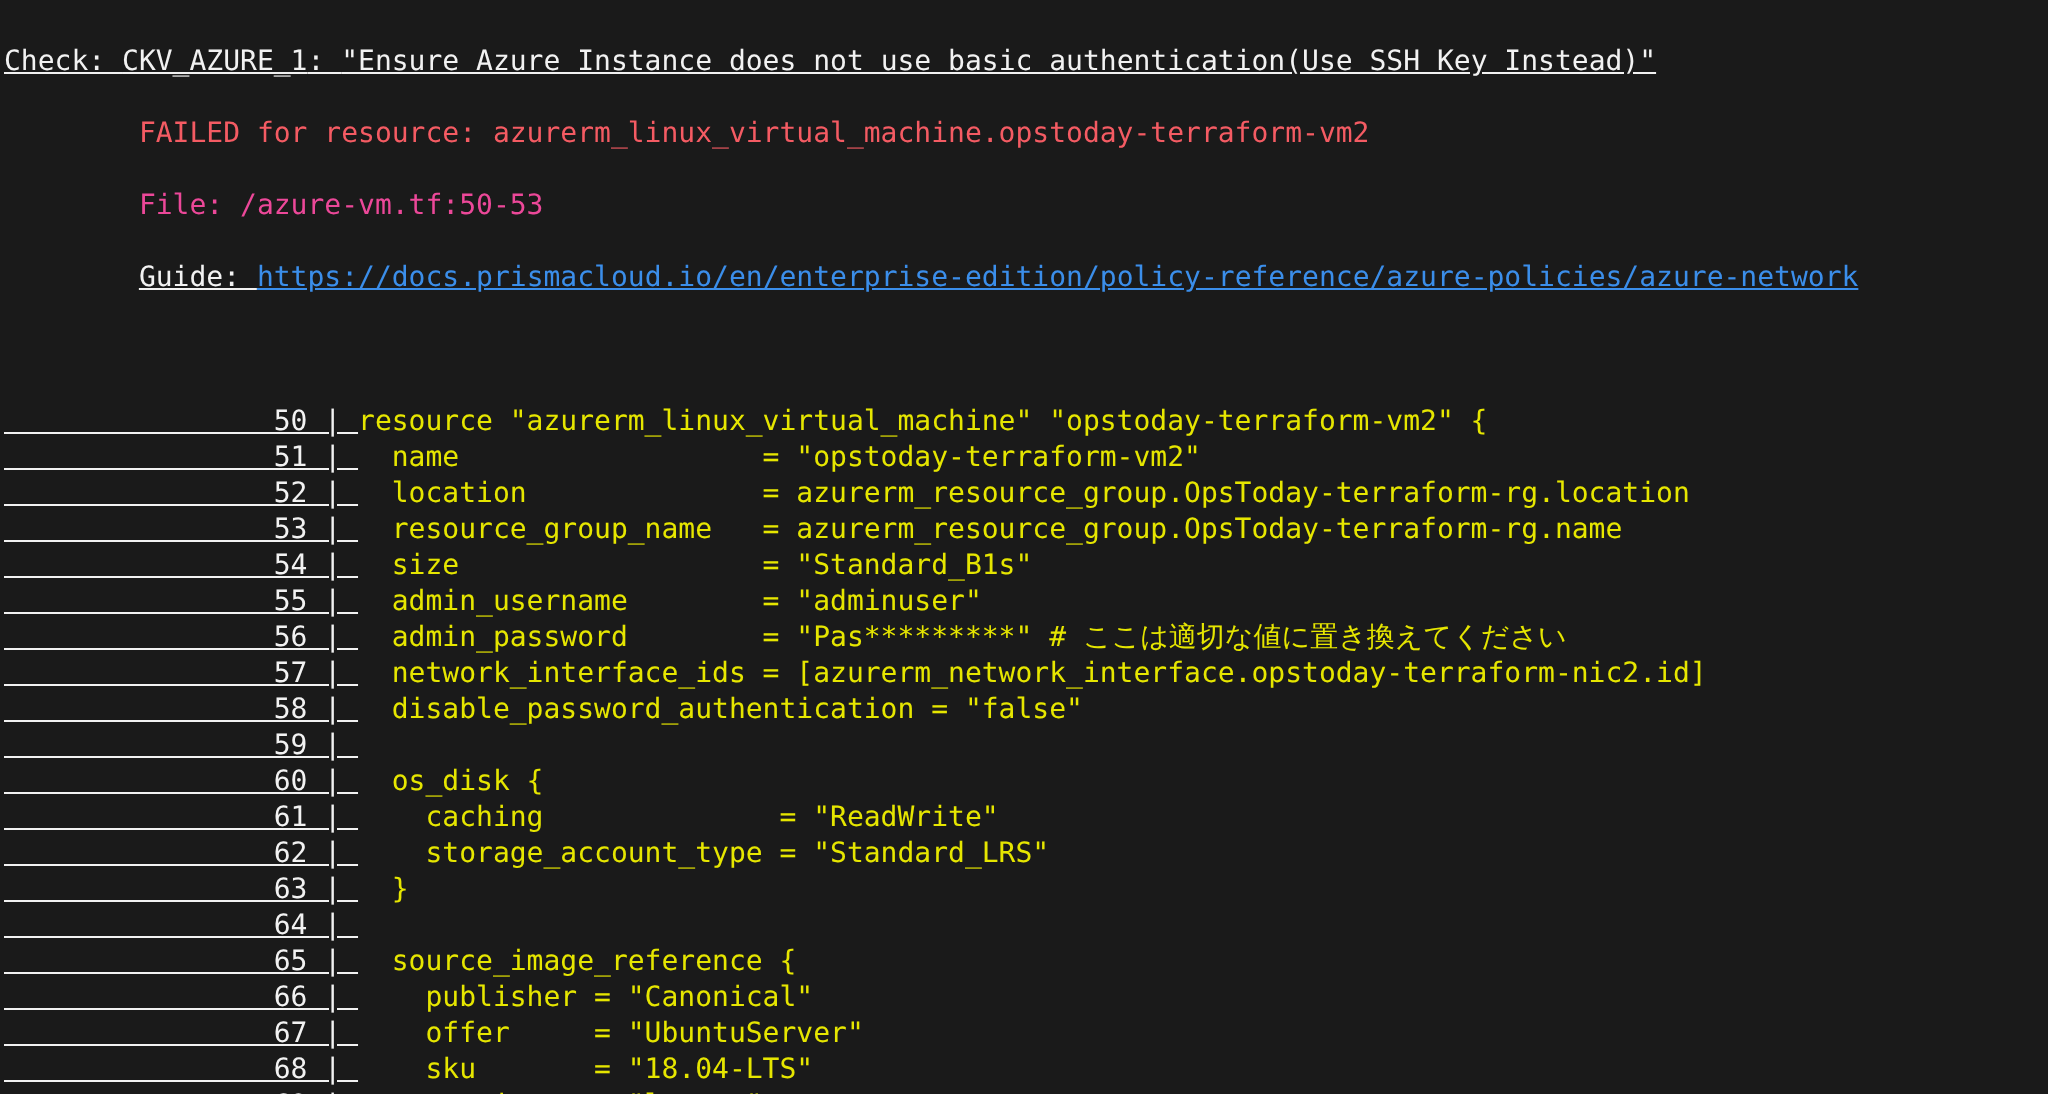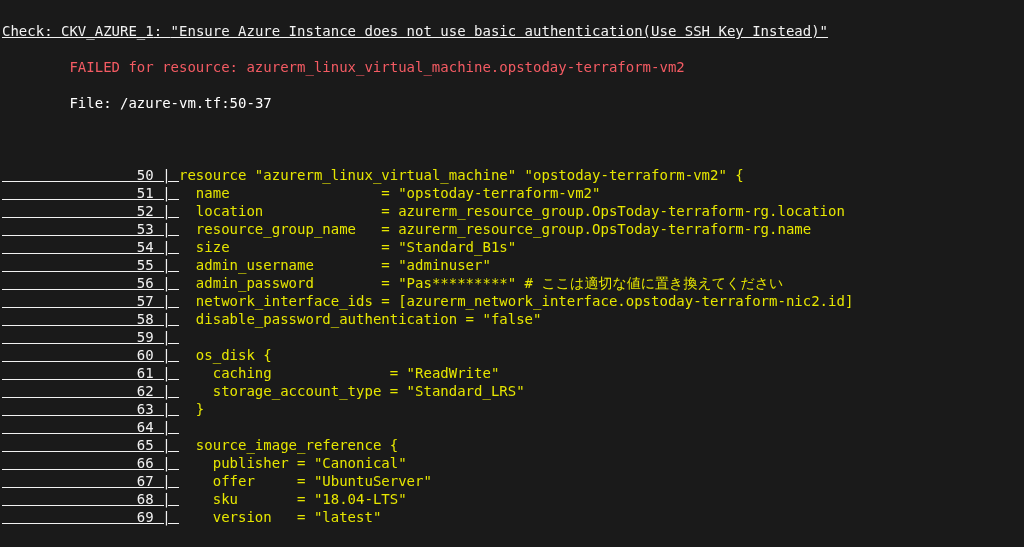--- a/index.html
+++ b/index.html
@@ -13,27 +13,28 @@
     line-height: 18px;
     color: #e8e8e8;
     overflow: hidden;
   }
   .terminal {
     padding: 4px 2px 2px 2px;
     white-space: pre;
   }
   .white   { color: #f2f2f2; text-decoration: underline; }
   .red     { color: #f45b63; margin-top: 28px; }
-  .teal    { color: #ffffff; }
+  .teal    { color: #ec4899; }
   .yellow  { color: #e6e600; }
   .link    { color: #3b8eea; text-decoration: underline; }
 </style>
 </head>
 <body>
 
 <div class="terminal">
 <div><span class="white">Check: </span><span class="white">CKV_AZURE_1</span><span class="white">: </span><span class="white">"Ensure Azure Instance does not use basic authentication(Use SSH Key Instead)"</span></div>
 <div>        <span class="red">FAILED for resource: azurerm_linux_virtual_machine.opstoday-terraform-vm2</span></div>
-<div>        <span class="teal">File: </span><span class="teal">/azure-vm.tf:50-37</span></div>
+<div>        <span class="teal">File: </span><span class="teal">/azure-vm.tf:50-53</span></div>
+<div>        <span class="white">Guide: </span><span class="link">https://docs.prismacloud.io/en/enterprise-edition/policy-reference/azure-policies/azure-network</span></div>
 <div> </div>
 <div id="code-block"><div><span class="white">                50 | </span><span class="yellow">resource "azurerm_linux_virtual_machine" "opstoday-terraform-vm2" {</span></div><div><span class="white">                51 | </span><span class="yellow">  name                  = "opstoday-terraform-vm2"</span></div><div><span class="white">                52 | </span><span class="yellow">  location              = azurerm_resource_group.OpsToday-terraform-rg.location</span></div><div><span class="white">                53 | </span><span class="yellow">  resource_group_name   = azurerm_resource_group.OpsToday-terraform-rg.name</span></div><div><span class="white">                54 | </span><span class="yellow">  size                  = "Standard_B1s"</span></div><div><span class="white">                55 | </span><span class="yellow">  admin_username        = "adminuser"</span></div><div><span class="white">                56 | </span><span class="yellow">  admin_password        = "Pas*********" # ここは適切な値に置き換えてください</span></div><div><span class="white">                57 | </span><span class="yellow">  network_interface_ids = [azurerm_network_interface.opstoday-terraform-nic2.id]</span></div><div><span class="white">                58 | </span><span class="yellow">  disable_password_authentication = "false"</span></div><div><span class="white">                59 | </span><span class="yellow"></span></div><div><span class="white">                60 | </span><span class="yellow">  os_disk {</span></div><div><span class="white">                61 | </span><span class="yellow">    caching              = "ReadWrite"</span></div><div><span class="white">                62 | </span><span class="yellow">    storage_account_type = "Standard_LRS"</span></div><div><span class="white">                63 | </span><span class="yellow">  }</span></div><div><span class="white">                64 | </span><span class="yellow"></span></div><div><span class="white">                65 | </span><span class="yellow">  source_image_reference {</span></div><div><span class="white">                66 | </span><span class="yellow">    publisher = "Canonical"</span></div><div><span class="white">                67 | </span><span class="yellow">    offer     = "UbuntuServer"</span></div><div><span class="white">                68 | </span><span class="yellow">    sku       = "18.04-LTS"</span></div><div><span class="white">                69 | </span><span class="yellow">    version   = "latest"</span></div></div>
 
 </div>
 
 </body></html>

